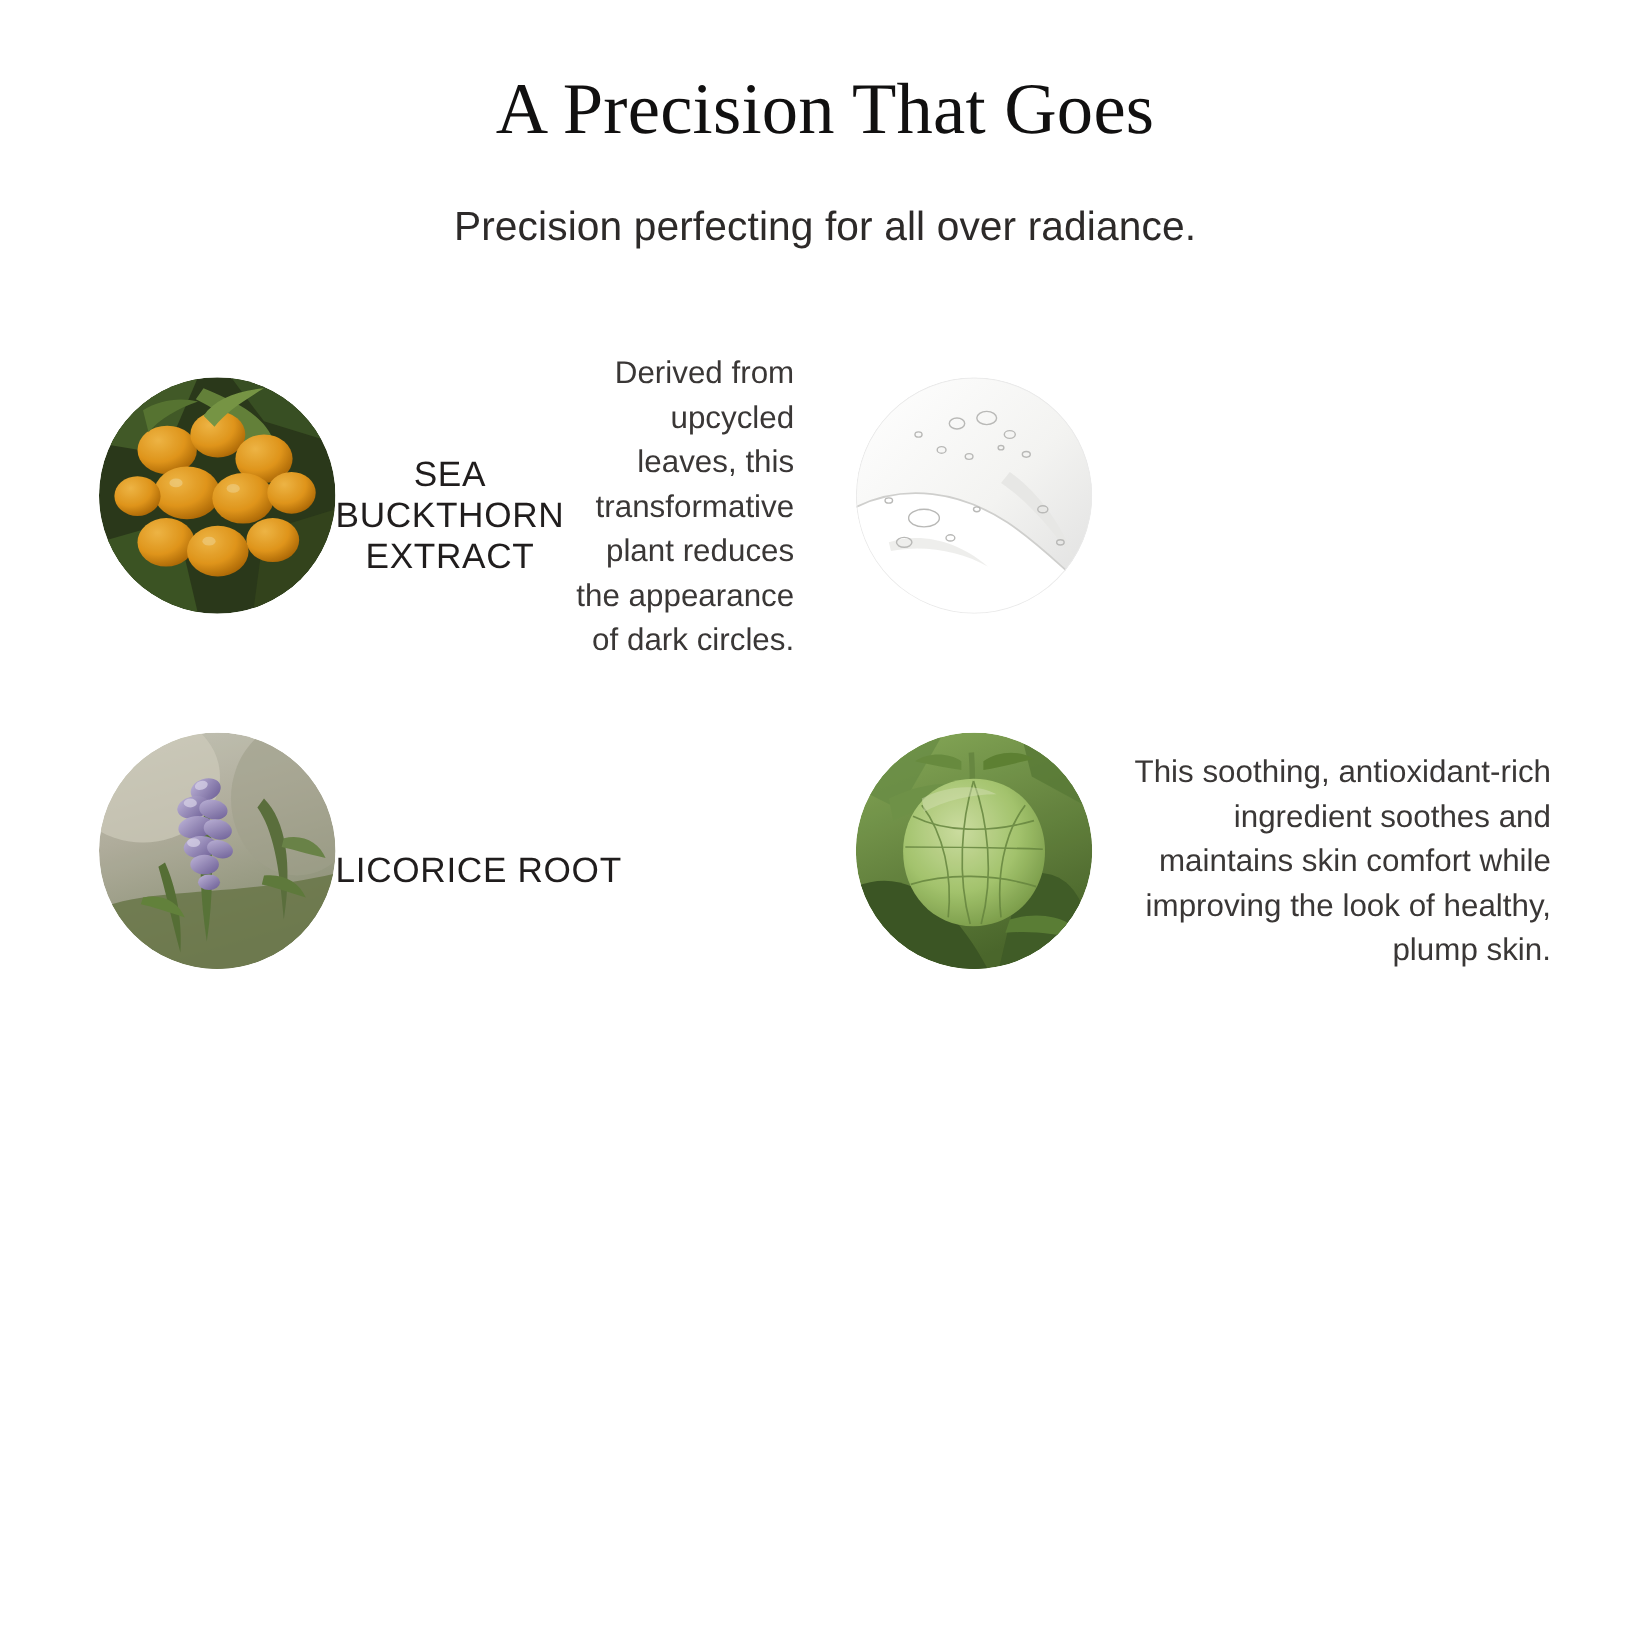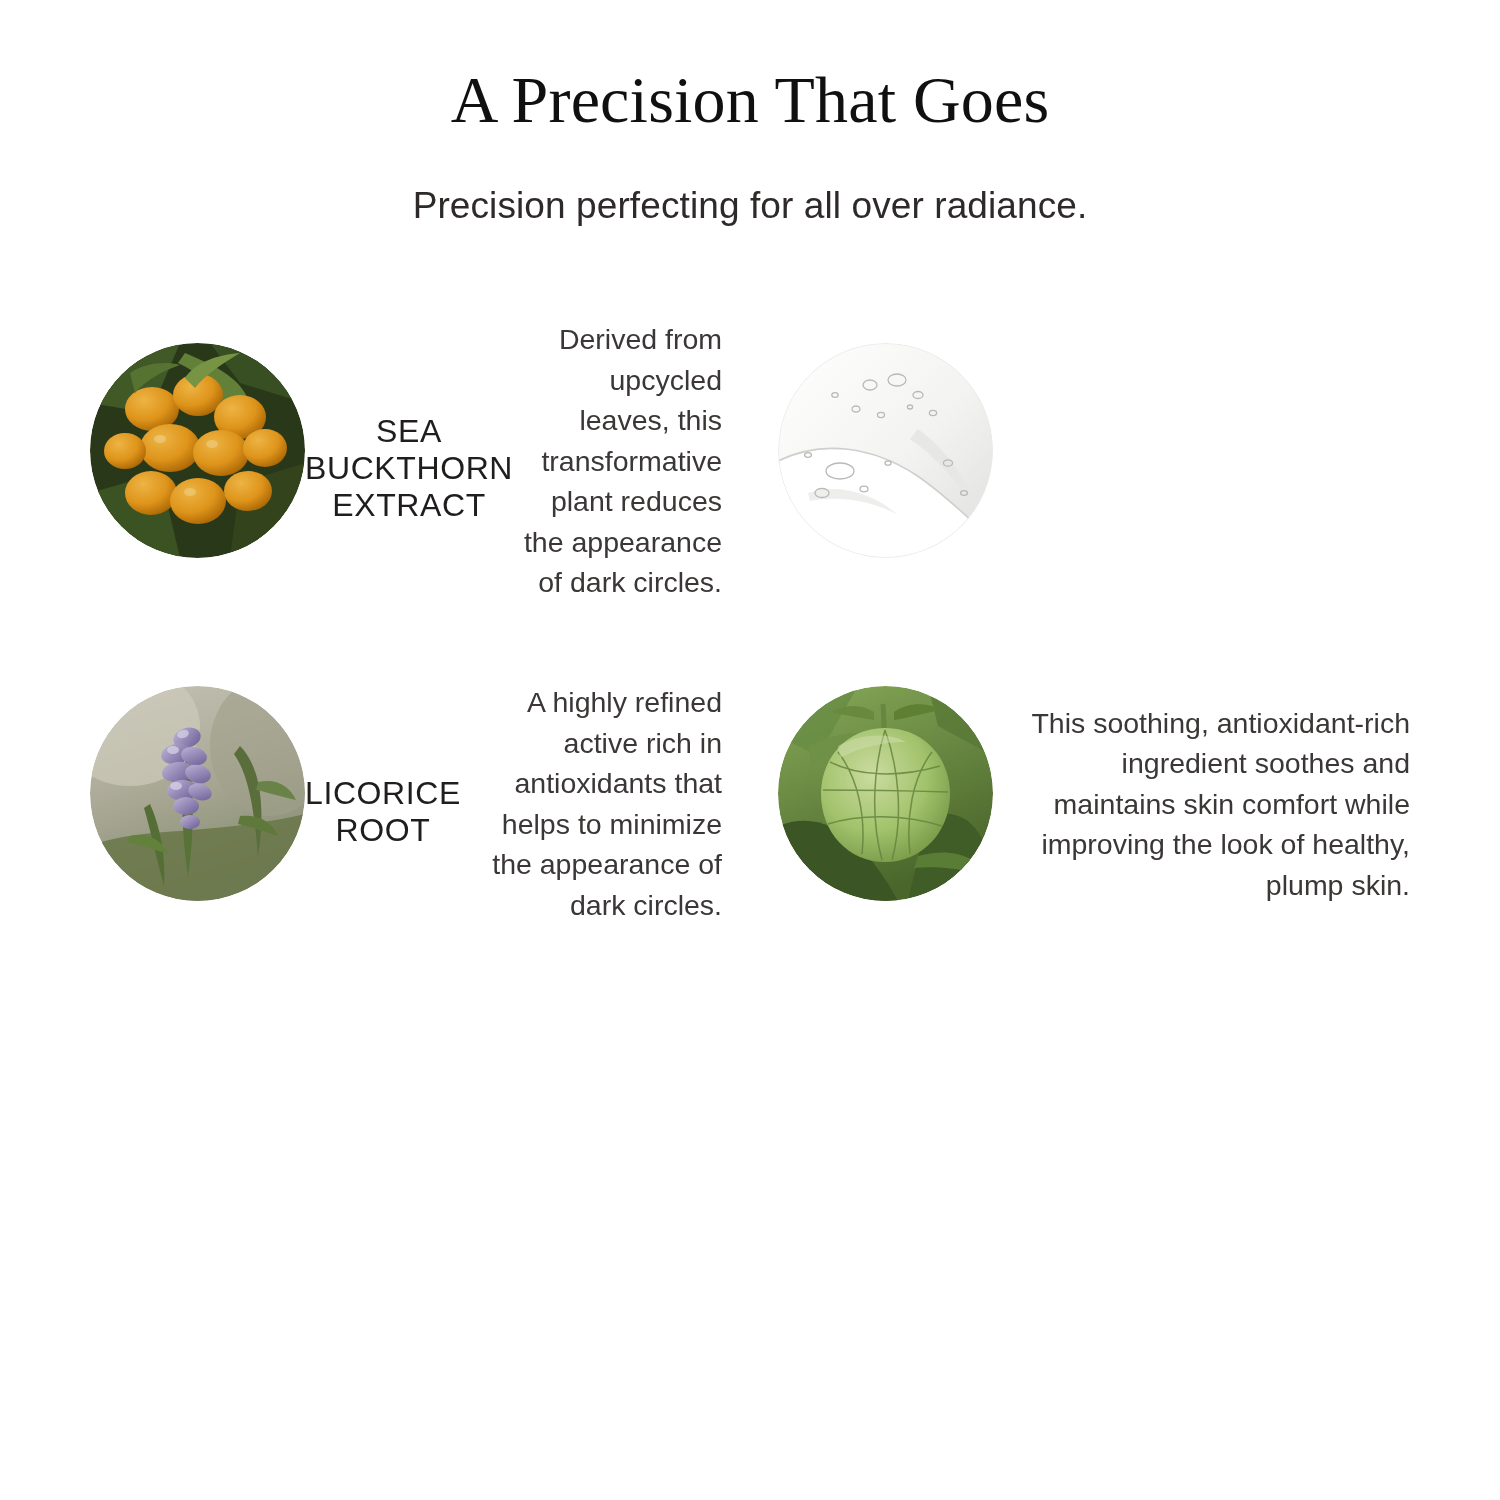--- a/index.html
+++ b/index.html
@@ -233,21 +233,20 @@
               <ellipse cx="83" cy="64" rx="6" ry="4"></ellipse>
               <ellipse cx="86" cy="100" rx="6" ry="4"></ellipse>
             </g>
             <path d="M60 118 C70 140, 76 170, 74 200 C66 170, 60 142, 54 122 Z" fill="#5a7438"></path>
             <path d="M40 150 C58 146, 72 154, 78 168 C60 162, 48 158, 38 156 Z" fill="#68883f"></path>
             <rect width="215" height="215" fill="#000" opacity="0.05"></rect>
           </g>
         </svg>
       </div>
       <div class="card-title">LICORICE ROOT</div>
-      <div class="card-desc">A highly refined active rich in antioxidants that helps to minimize the appearance of dark circles.</div>
     </div>
 
     <div class="card wide">
       <div class="thumb">
         <svg viewBox="0 0 215 215" xmlns="http://www.w3.org/2000/svg">
           <defs>
             <clipPath id="c4">
                 <circle cx="107.5" cy="107.5" r="107.5"></circle>
               </clipPath>
             <radialGradient id="husk" cx="40%" cy="35%" r="70%">

